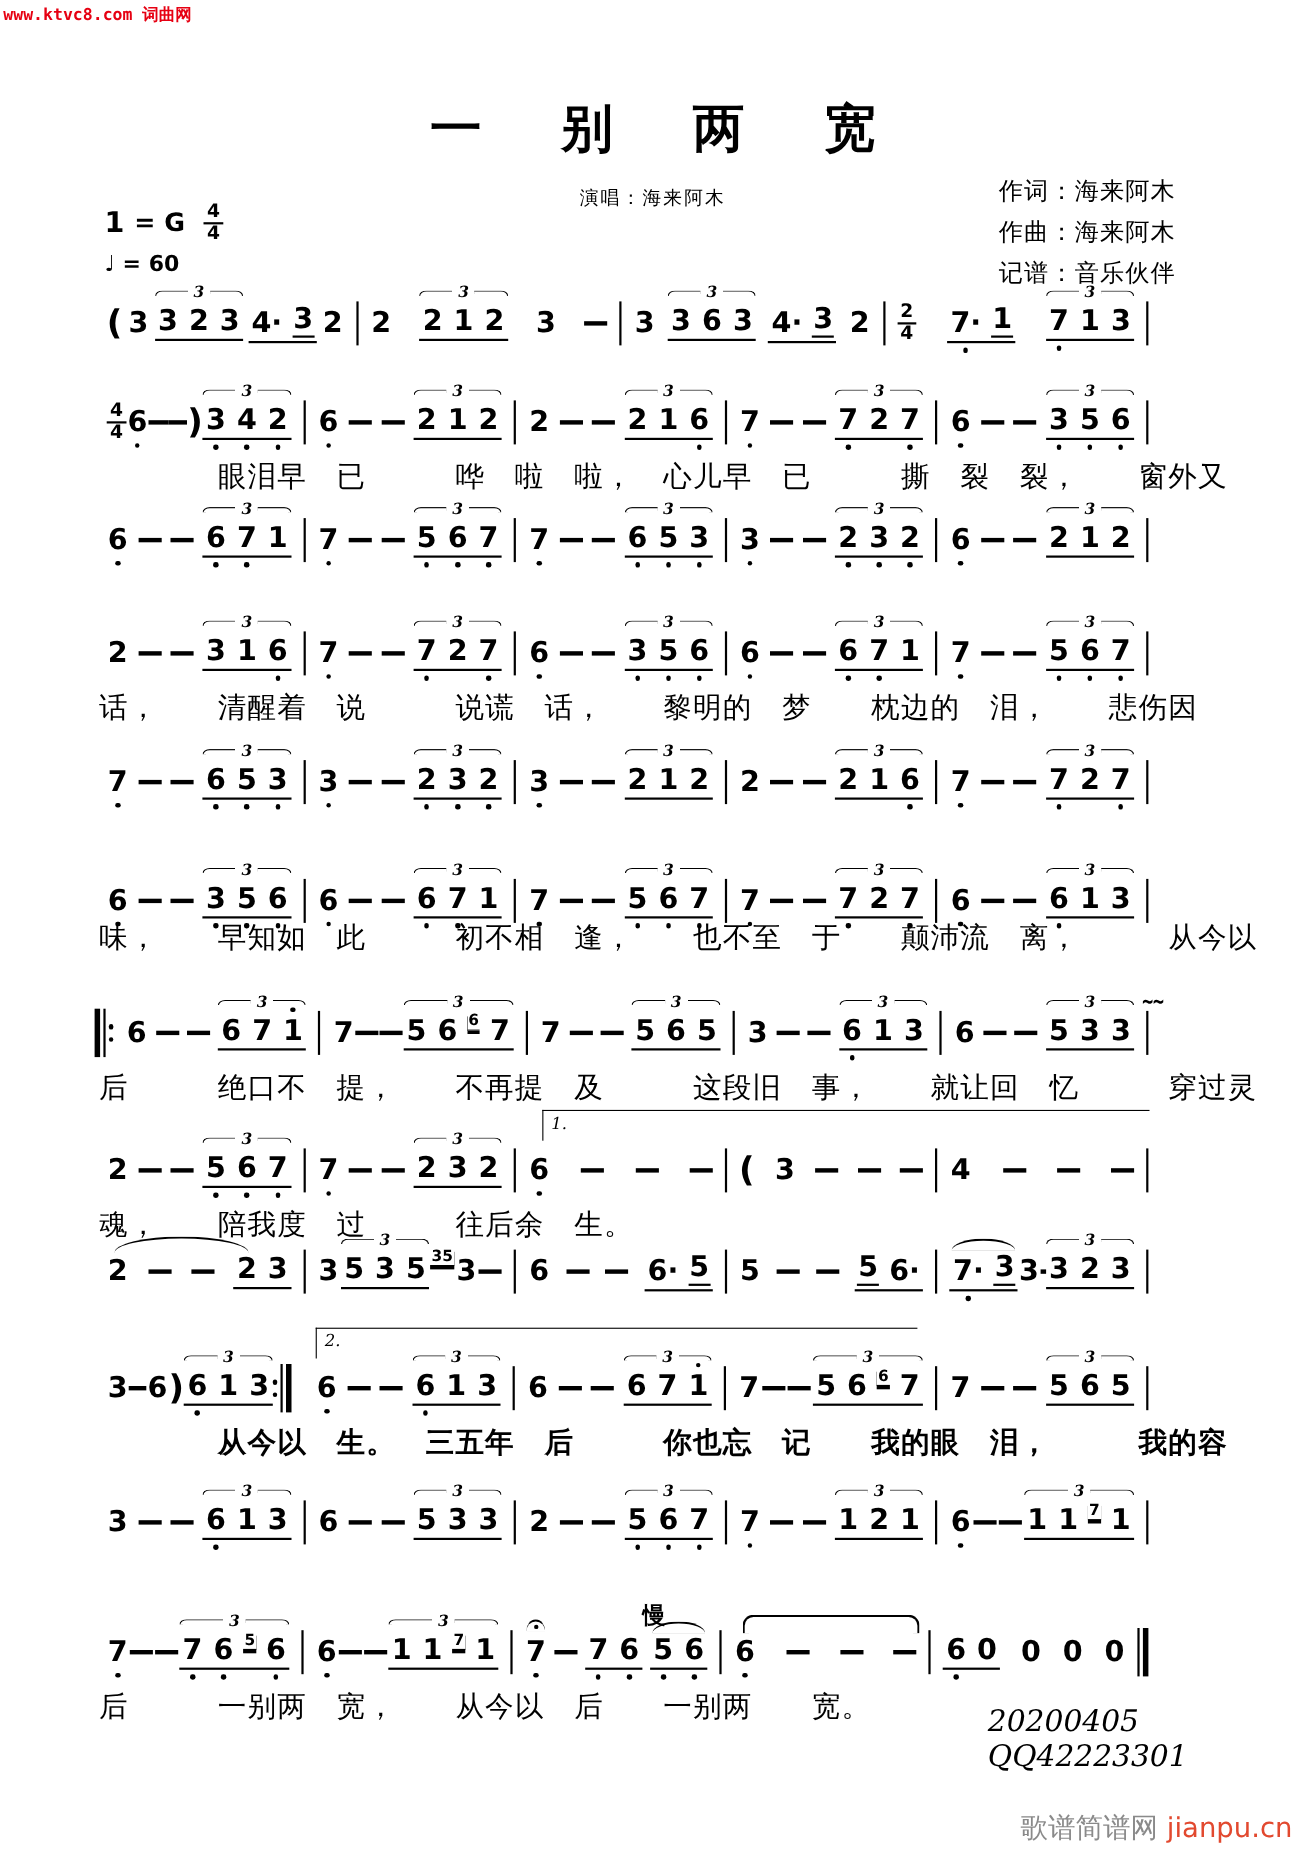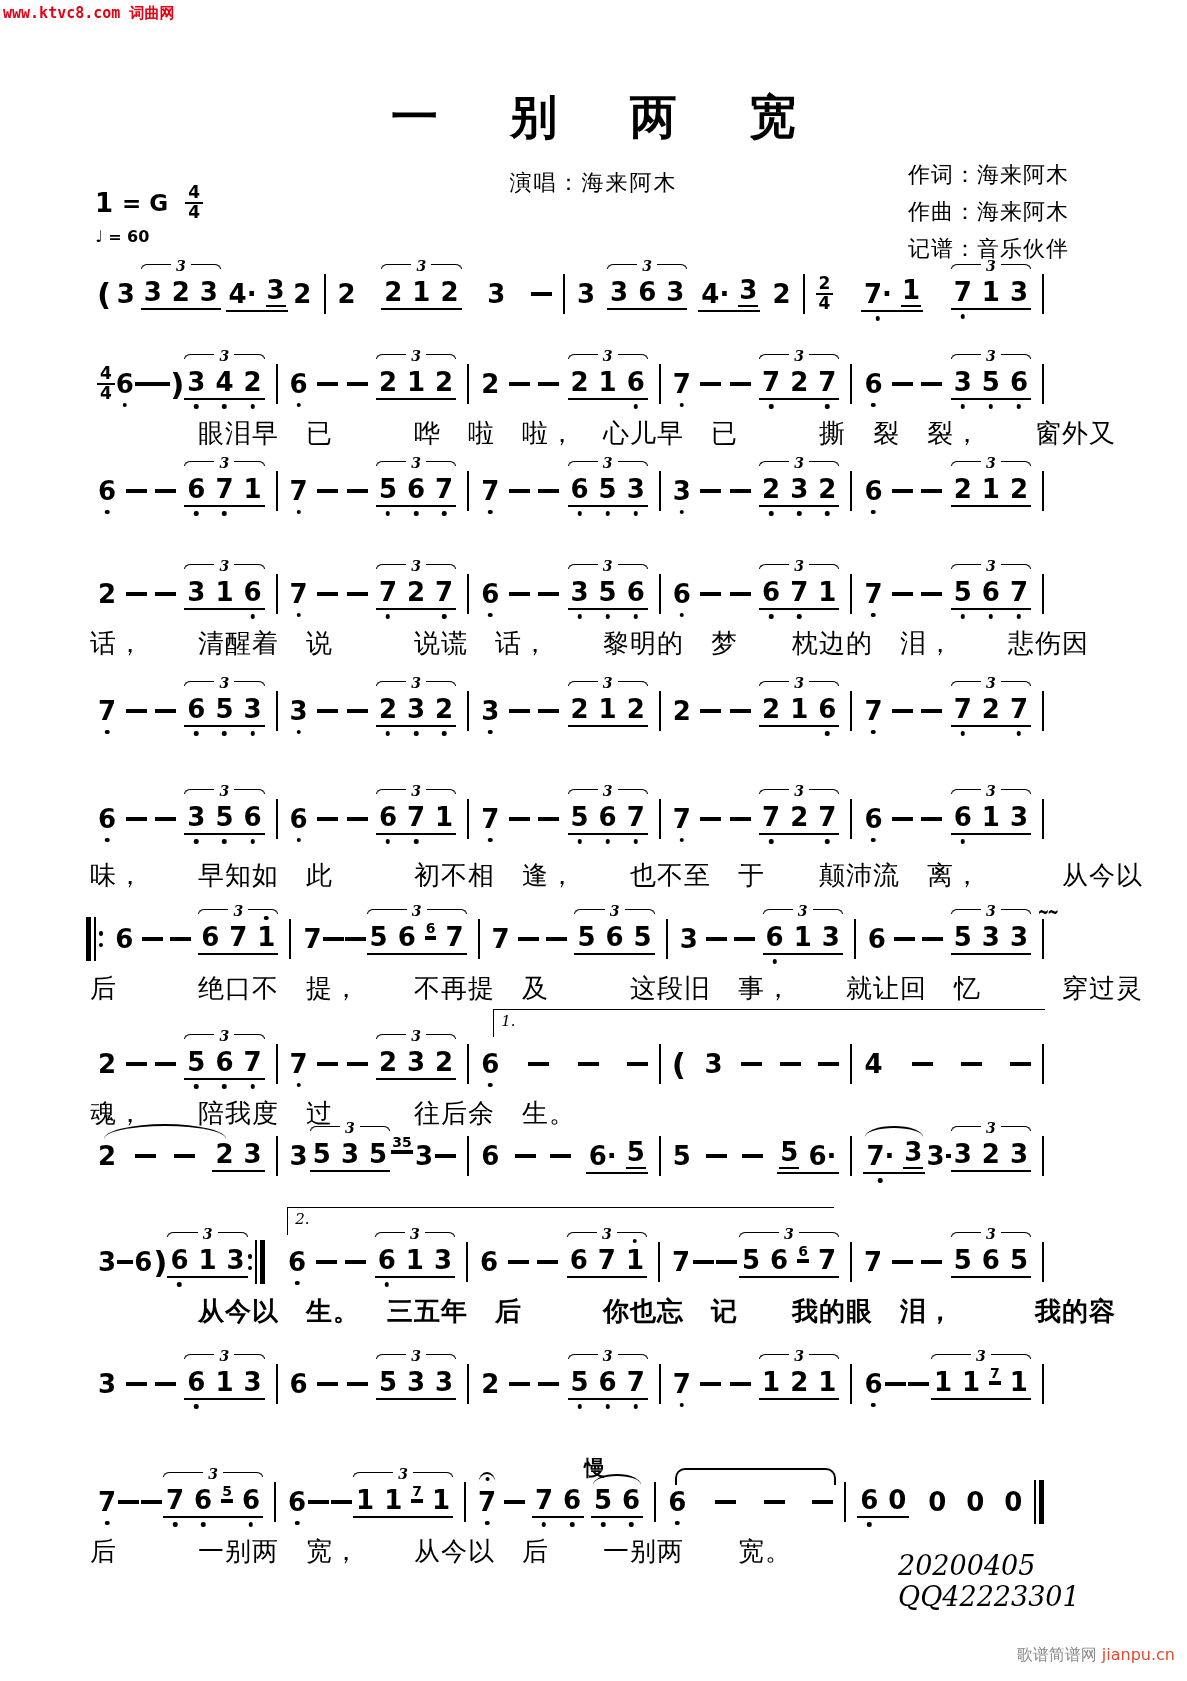--- a/index.html
+++ b/index.html
@@ -2,26 +2,26 @@
 <html><head>
 <meta charset="utf-8">
 <style>
   html,body{margin:0;padding:0;background:#fff;}
   #page{position:relative;width:1187px;height:1681px;background:#fff;overflow:hidden;
         font-family:"DejaVu Sans",sans-serif;color:#000;}
   
   .watermark{position:absolute;left:3px;top:4px;font:bold 15px "DejaVu Sans Mono",monospace;}
   .title{position:absolute;top:86px;left:0;width:100%;text-align:center;
          font-size:47px;font-weight:bold;letter-spacing:28px;padding-left:28px;box-sizing:border-box;}
-  .performer{position:absolute;top:168px;left:0;width:100%;text-align:center;font-size:22px;letter-spacing:2px;}
+  .performer{position:absolute;top:168px;left:0;width:100%;text-align:center;font-size:17px;letter-spacing:2px;}
   .credits{position:absolute;top:156px;left:868px;font-size:22px;line-height:37px;letter-spacing:1px;margin-left:40px;}
   .keysig{position:absolute;top:184px;left:95px;display:flex;align-items:center;gap:9px;
           font-size:23px;font-weight:bold;}
   .keysig .ts{margin-left:8px;}
-  .tempo{position:absolute;top:227px;left:95px;font-size:16px;font-weight:bold;}
+  .tempo{position:absolute;top:227px;left:95px;font-size:20px;font-weight:bold;}
   
   .sys{position:absolute;left:86px;width:958px;}
   .mrow{position:relative;display:flex;align-items:center;height:52px;}
   .meas{flex:1;display:flex;align-items:center;justify-content:space-between;padding:0 11px;min-width:0;}
   .bar{flex:none;width:2px;height:40px;background:#000;}
   .note{position:relative;display:inline-block;font-weight:bold;font-size:26px;line-height:1;padding:0 1px;}
   .ld{position:absolute;left:50%;bottom:-10px;transform:translateX(-50%);
       width:4.5px;height:4.5px;border-radius:50%;background:#000;}
   .hd{position:absolute;left:50%;top:-8px;transform:translateX(-50%);
       width:4.5px;height:4.5px;border-radius:50%;background:#000;}
@@ -58,21 +58,21 @@
   .dcol i{width:4.5px;height:4.5px;border-radius:50%;background:#000;}
   .marc{position:absolute;top:-6px;height:13px;border-top:2px solid #000;
         border-radius:50% 50% 0 0/100% 100% 0 0;}
   .marc.flat{border:2px solid #000;border-bottom:none;border-radius:10px 10px 0 0;height:15px;top:-8px;}
   .volta{position:absolute;top:-29px;height:27px;border-top:1.8px solid #000;border-left:1.8px solid #000;}
   .volta span{display:inline-block;margin:2px 0 0 7px;font:italic 15px "DejaVu Serif",serif;}
   .tlabel{position:absolute;top:-22px;font-size:21px;font-weight:bold;}
   .lyr{position:absolute;left:4px;font-size:26px;letter-spacing:1px;white-space:pre;}
   
   .datestamp{position:absolute;left:898px;top:1550px;font:italic 27px "DejaVu Serif",serif;line-height:31px;}
-  .sitemark{position:absolute;right:12px;top:1645px;font-size:16px;}
+  .sitemark{position:absolute;right:12px;top:1645px;font-size:25px;}
 </style>
 </head>
 <body>
 
 <div id="page">
   <div class="watermark" style="color: rgb(230, 0, 18);">www.ktvc8.com 词曲网</div>
   <div class="title">一 别 两 宽</div>
   <div class="performer">演唱：海来阿木</div>
   <div class="credits">
     <div>作词：海来阿木</div>
@@ -476,21 +476,21 @@
             <span class="dash"></span>
             <span class="grp">
               <span class="note">6<i class="ld"></i></span>
               <span class="note">1</span>
               <span class="note">3</span>
               <i class="tm">3</i>
             </span>
           </div>
           <i class="bar"></i>
         </div>
-        <div class="lyr" style="top: 65px;">味，　　早知如　此　　　初不相　逢，　　也不至　于　　颠沛流　离，　　　从今以</div>
+        <div class="lyr" style="top: 42px;">味，　　早知如　此　　　初不相　逢，　　也不至　于　　颠沛流　离，　　　从今以</div>
       </div>
       <div class="sys" style="top: 913px;">
         <div class="mrow">
           <span class="rsign">
             <i class="thick"></i>
             <i class="thin"></i>
             <i class="dcol">
               <i></i>
               <i></i>
             </i>

